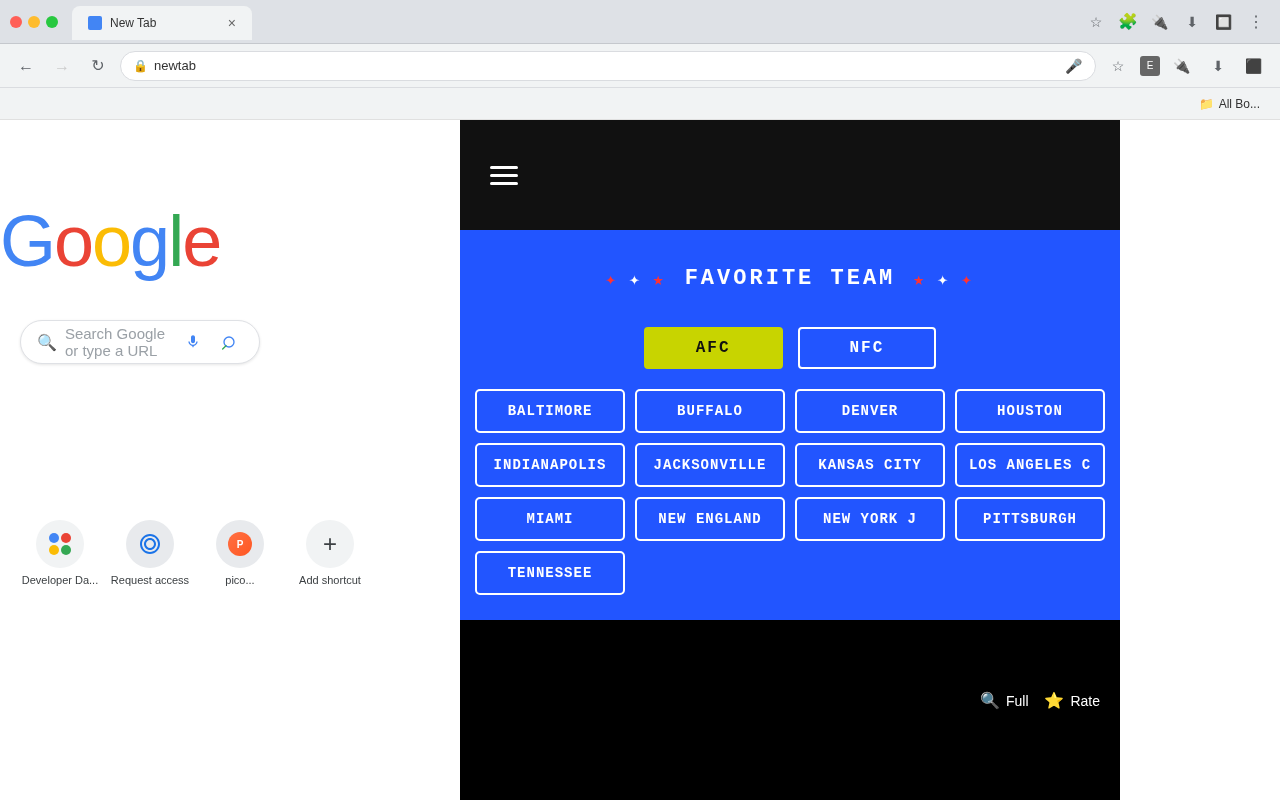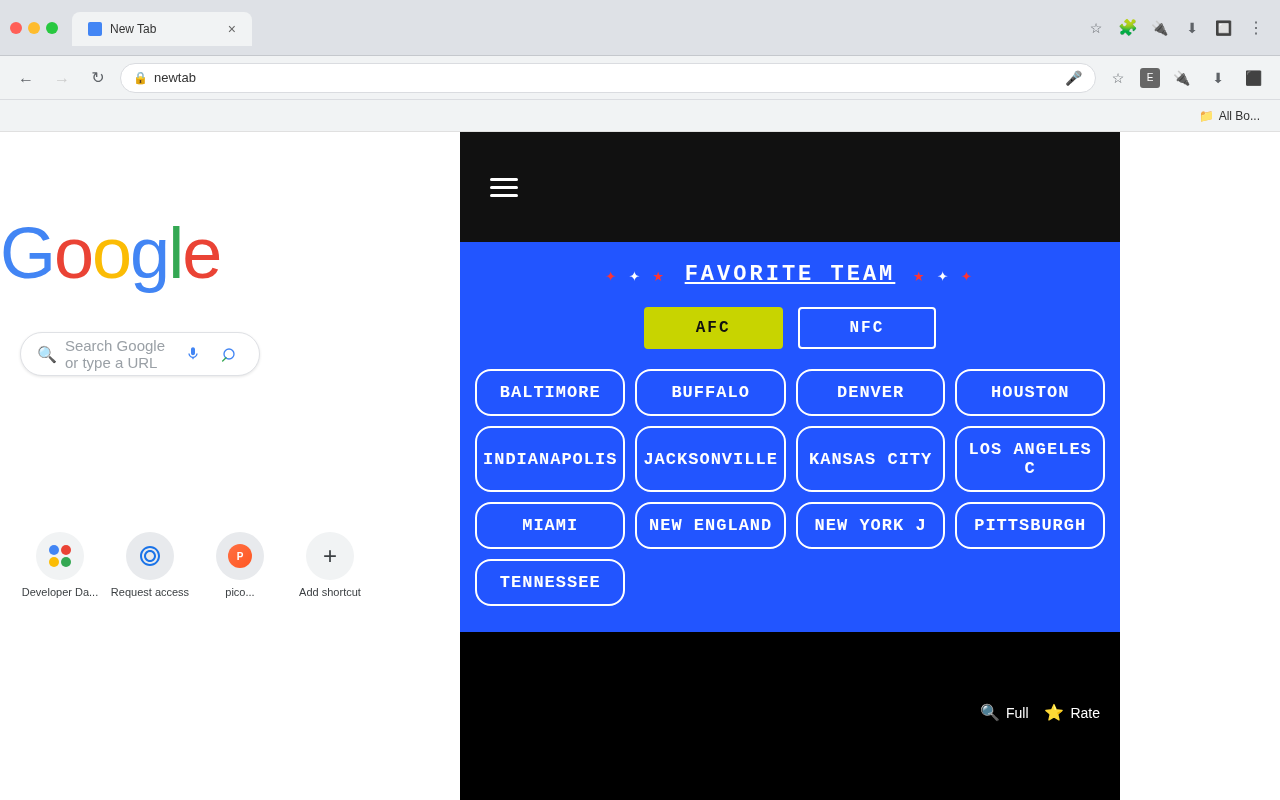--- a/index.html
+++ b/index.html
@@ -1,21 +1,21 @@
 <!DOCTYPE html>
 <html><head>
   <meta charset="utf-8">
   <style>
     * { margin: 0; padding: 0; box-sizing: border-box; }
     body { width: 1280px; height: 800px; background: #f1f3f4; font-family: Arial, sans-serif; overflow: hidden; position: relative; }
 
     
     .browser-top {
       width: 1280px;
-      height: 56px;
+      height: 44px;
       background: #dee1e6;
       display: flex;
       align-items: center;
       padding: 0 10px;
       gap: 8px;
       border-bottom: 1px solid #c5c8cd;
     }
     .window-controls {
       display: flex;
       gap: 6px;
@@ -307,24 +307,24 @@
 
     
     .team-grid {
       display: grid;
       grid-template-columns: repeat(4, 1fr);
       gap: 10px;
     }
     .team-btn {
       padding: 12px 6px;
       border: 2px solid #fff;
-      border-radius: 16px;
+      border-radius: 5px;
       font-family: 'Courier New', monospace;
       font-weight: bold;
-      font-size: 17px;
+      font-size: 14px;
       letter-spacing: 1px;
       cursor: pointer;
       color: #fff;
       background: transparent;
       text-align: center;
     }
 
     
     .ext-footer {
       width: 660px;
@@ -493,21 +493,21 @@
         <div class="hamburger-line"></div>
       </div>
     </div>
 
     <div class="team-selector">
 
       <div class="team-title">
         <span class="star-red">✦</span>
         <span class="star-white">✦</span>
         <span class="star-red">★</span>
-        <span style="margin:0 8px;text-decoration:underline;">FAVORITE TEAM</span>
+        <span style="margin:16px 8px;">FAVORITE TEAM</span>
         <span class="star-red">★</span>
         <span class="star-white">✦</span>
         <span class="star-red">✦</span>
       </div>
 
       <div class="conference-buttons">
         <button class="conf-btn active">AFC</button>
         <button class="conf-btn">NFC</button>
       </div>
 

